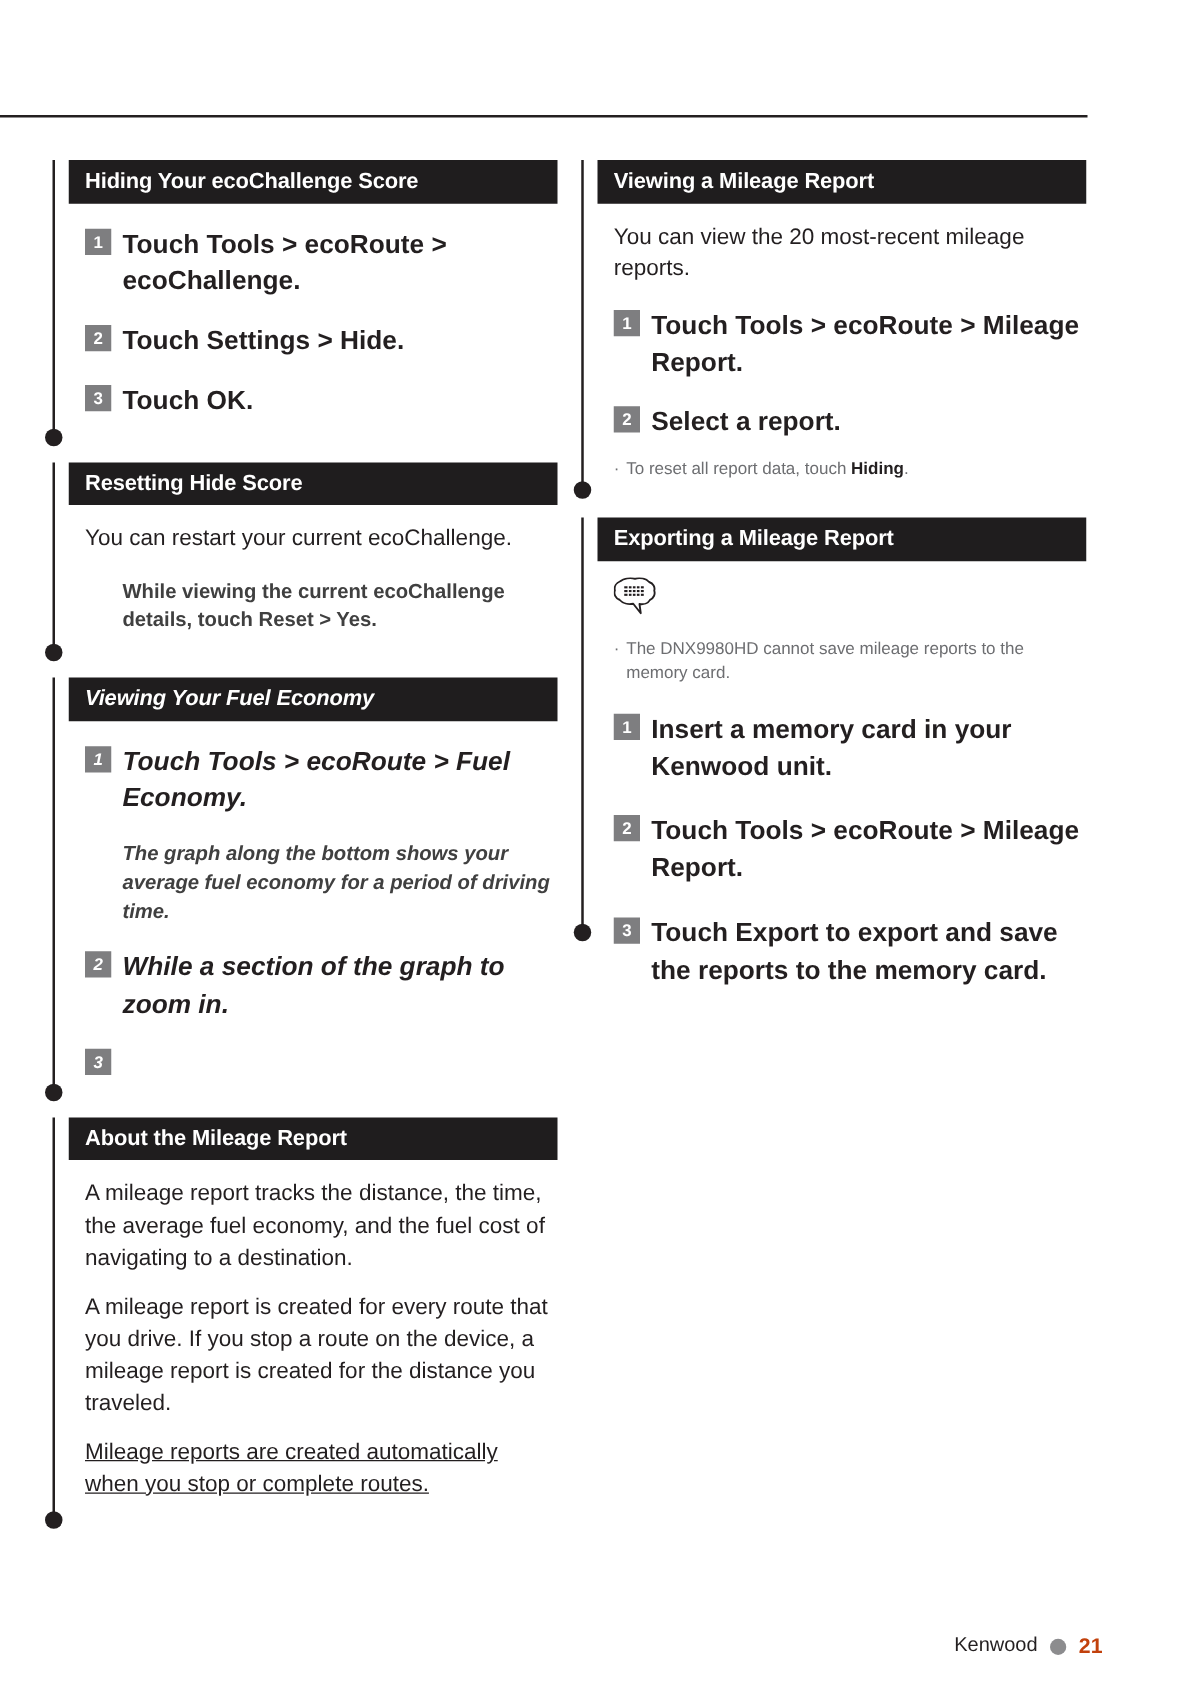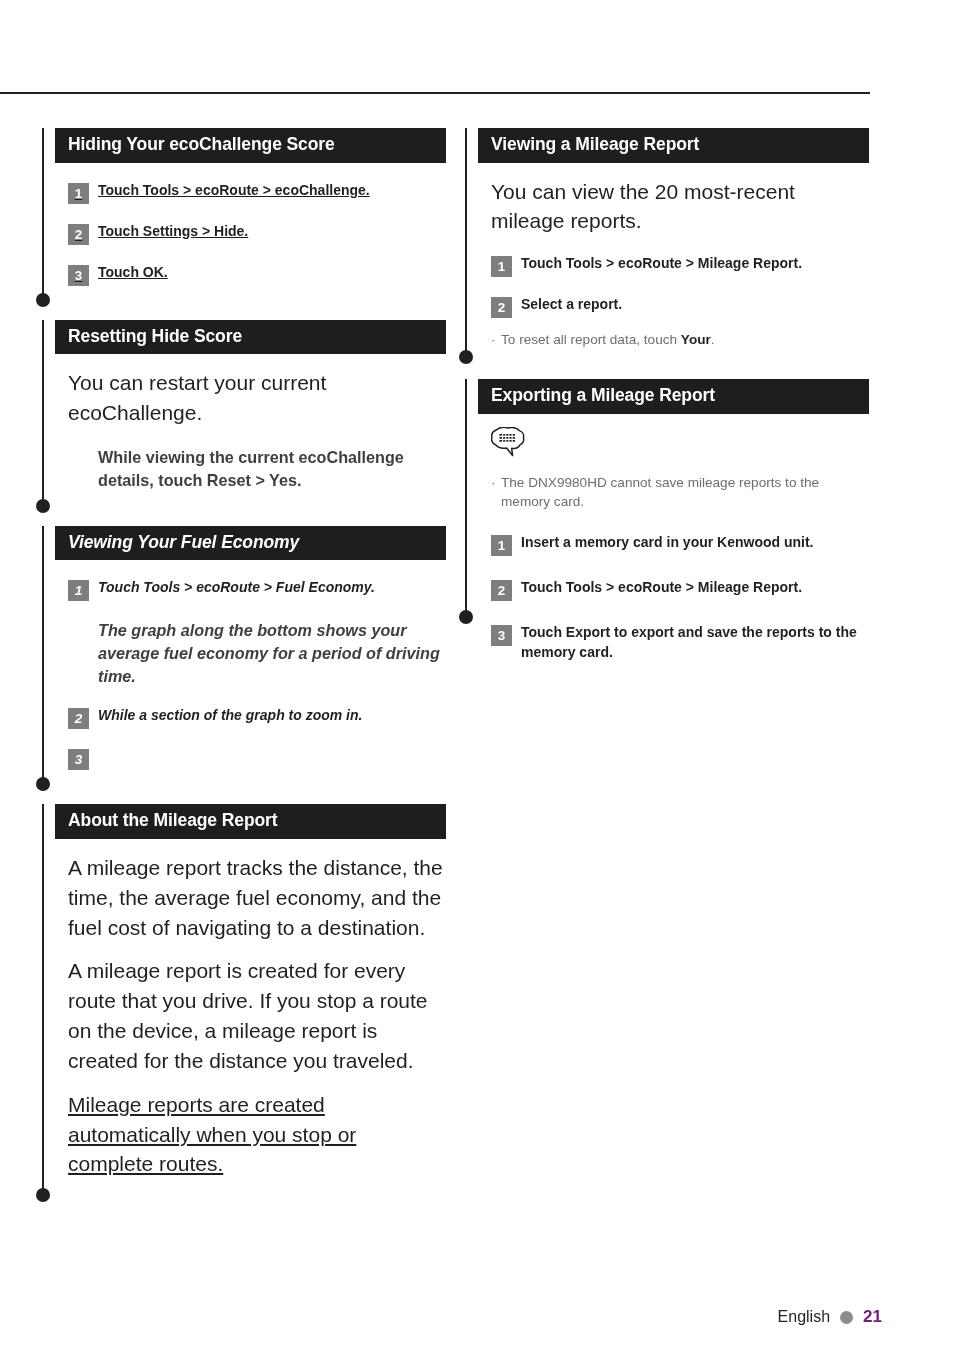--- a/index.html
+++ b/index.html
@@ -75,21 +75,21 @@
     padding: 7px 0 8px 13px;
     line-height: 1.12;
   }
 
   .section-body {
     padding: 0 0 0 13px;
   }
 
   
   p.para {
-    font-size: 21px;
+    font-size: 18px;
     line-height: 1.42;
     margin: 14px 0 0 0;
     color: #231f20;
   }
   p.para.first { margin-top: 14px; }
 
   
   .step {
     display: flex;
     align-items: flex-start;
@@ -102,21 +102,21 @@
     background: #7e7e80;
     color: #ffffff;
     font-size: 13.5px;
     font-weight: bold;
     line-height: 21px;
     text-align: center;
     margin-top: 2px;
     margin-right: 9px;
   }
   .step-text {
-    font-size: 14px;
+    font-size: 21px;
     font-weight: bold;
     line-height: 1.42;
     color: #231f20;
   }
 
   
   .substep {
     margin-top: 18px;
     margin-left: 30px;
     font-size: 16.2px;
@@ -162,32 +162,32 @@
     font-size: 16px;
   }
   .footer .lang { color: #231f20; }
   .footer .fdot {
     width: 13px;
     height: 13px;
     border-radius: 50%;
     background: #8c8c8e;
     margin: 0 10px;
   }
-  .footer .pnum { color: #701a75; font-weight: bold; font-size: 17px; }
+  .footer .pnum { color: #c2410c; font-weight: bold; font-size: 17px; }
 </style>
 </head>
 <body>
 
 <div class="top-rule"></div>
 
 <div class="columns">
 
   <div class="col col-left">
 
-    <div class="section" style="margin-bottom:20px;text-decoration:underline;">
+    <div class="section" style="margin-bottom:20px;">
       <div class="section-rule"></div>
       <div class="section-dot"></div>
       <div class="section-header">Hiding Your ecoChallenge Score</div>
       <div class="section-body">
         <div class="step">
           <div class="step-num">1</div>
           <div class="step-text">Touch Tools &gt; ecoRoute &gt; ecoChallenge.</div>
         </div>
         <div class="step">
           <div class="step-num">2</div>
@@ -254,21 +254,21 @@
         <div class="step">
           <div class="step-num">1</div>
           <div class="step-text">Touch Tools &gt; ecoRoute &gt; Mileage Report.</div>
         </div>
         <div class="step">
           <div class="step-num">2</div>
           <div class="step-text">Select a report.</div>
         </div>
         <div class="note-bullet" style="padding-bottom:8px;">
           <span class="dot">·</span>
-          <span class="txt"><span>To reset all report data, touch </span><b>Your</b><span>.</span></span>
+          <span class="txt"><span>To reset all report data, touch </span><b>Hiding</b><span>.</span></span>
         </div>
       </div>
     </div>
 
     <div class="section">
       <div class="section-rule" style="bottom:46px;"></div>
       <div class="section-dot" style="bottom:39px;"></div>
       <div class="section-header">Exporting a Mileage Report</div>
       <div class="section-body">
 
@@ -305,16 +305,16 @@
           <div class="step-num">3</div>
           <div class="step-text">Touch Export to export and save the reports to the memory card.</div>
         </div>
       </div>
     </div>
 
   </div>
 </div>
 
 <div class="footer">
-  <span class="lang">English</span>
+  <span class="lang">Kenwood</span>
   <span class="fdot"></span>
   <span class="pnum">21</span>
 </div>
 
 </body></html>

